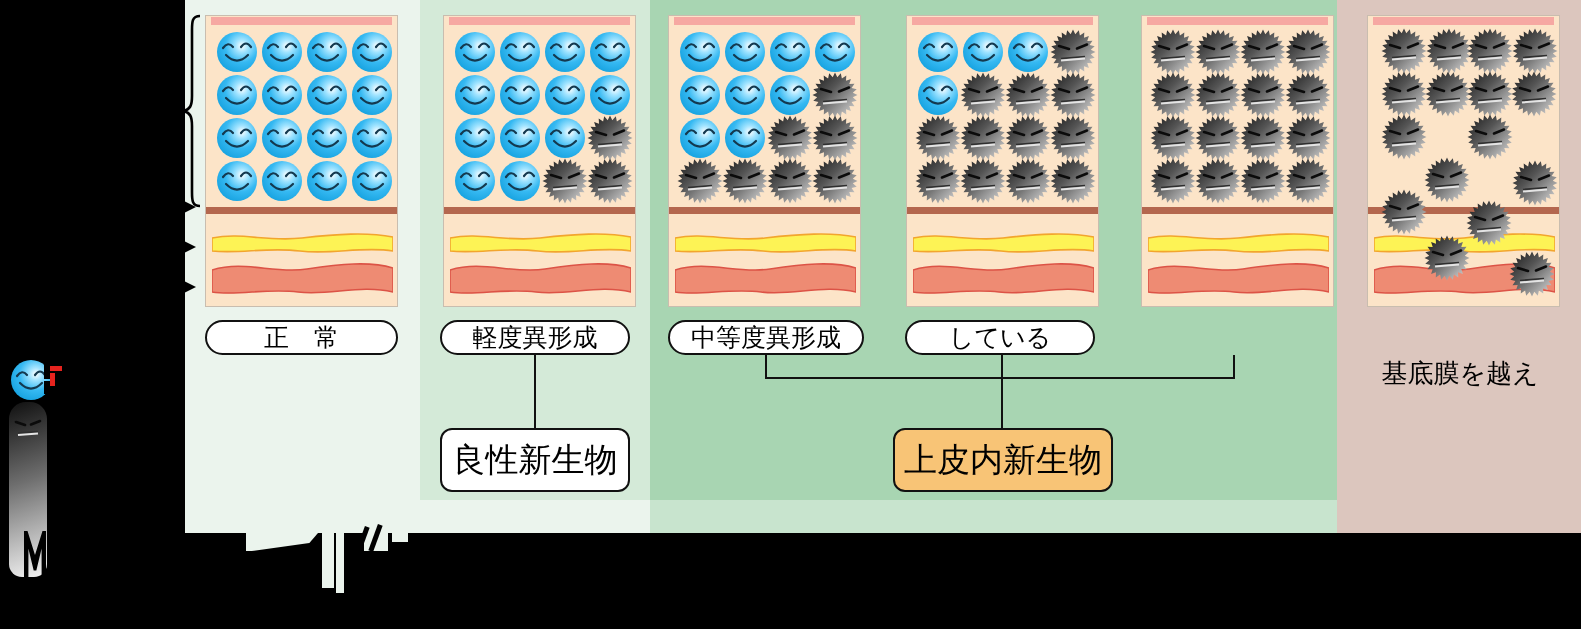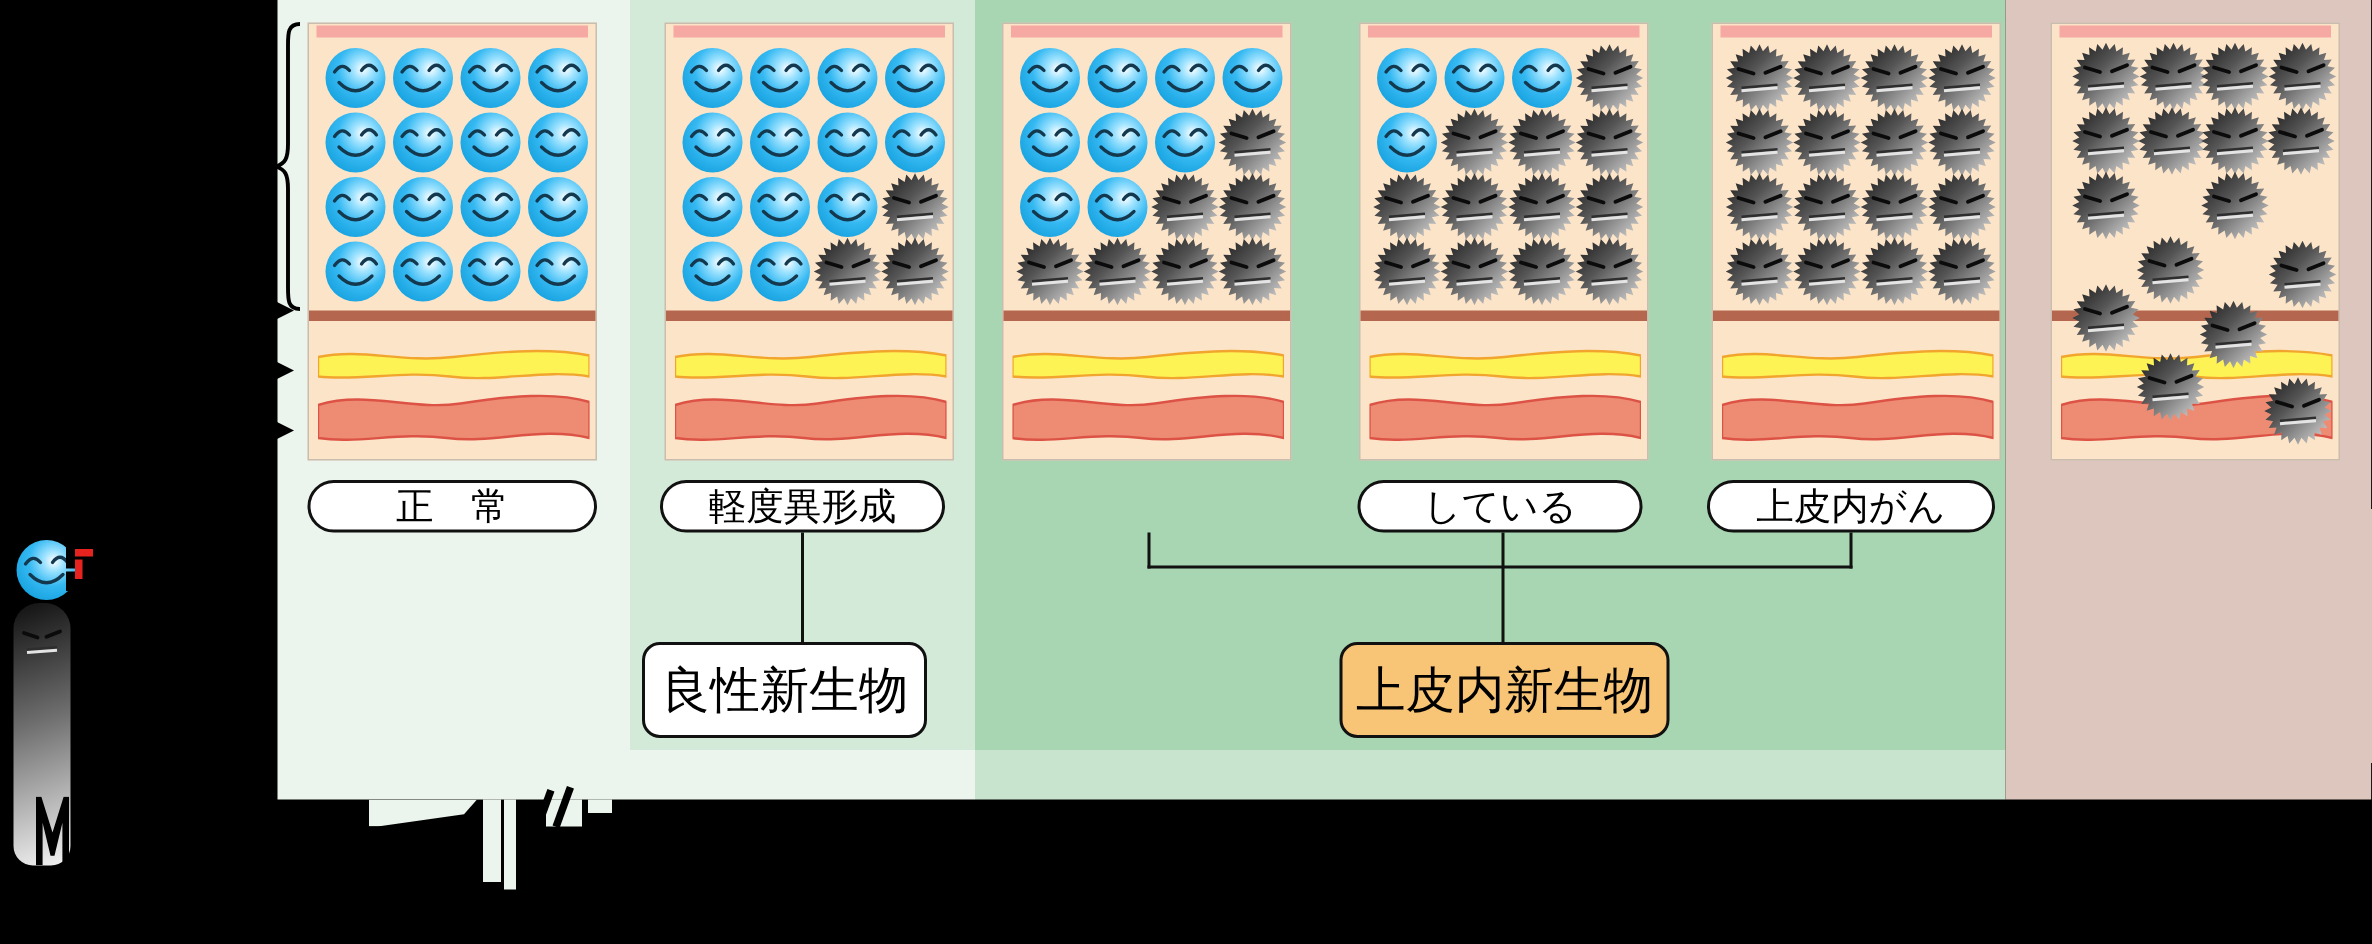--- a/index.html
+++ b/index.html
@@ -24,21 +24,21 @@
   
   .pill{position:absolute;top:320px;height:35px;background:#fff;border:2px solid #111;border-radius:19px;
         display:flex;align-items:center;justify-content:center;font-size:25px;font-weight:500;
         box-sizing:border-box;z-index:4;white-space:nowrap;}
   
   .line{position:absolute;background:#111;z-index:3;}
   
   .cls-box{position:absolute;top:428px;height:64px;border:2px solid #111;border-radius:12px;
            display:flex;align-items:center;justify-content:center;font-size:33px;font-weight:500;
            box-sizing:border-box;z-index:4;white-space:nowrap;}
-  .cls-benign{left:428px;width:190px;background:var(--c-benign,#ffffff);}
+  .cls-benign{left:440px;width:190px;background:var(--c-benign,#ffffff);}
   .cls-intra{left:893px;width:220px;background:var(--c-intra,#f8c476);}
   .cls-malig{left:1368px;width:190px;background:var(--c-malig,#fe9793);}
   .note{position:absolute;left:1340px;width:240px;text-align:center;font-size:26px;z-index:4;}
   
   .brace{position:absolute;left:182px;top:14px;z-index:3;}
   .arrow{position:absolute;left:180px;width:0;height:0;border-top:8px solid transparent;
          border-bottom:8px solid transparent;border-left:16px solid #000;z-index:3;}
   
   .legend-blue{position:absolute;left:8px;top:357px;z-index:2;}
   .legend-blob{position:absolute;left:9px;top:402px;width:38px;height:175px;border-radius:17px 17px 13px 13px;
@@ -798,32 +798,33 @@
             <path d="M9,17 L19,20" class="ge"></path>
             <path d="M27,19.5 L37,15.5" class="ge"></path>
             <path d="M11,29.5 L35,27.5" class="gm1"></path>
             <path d="M11,31.5 L35,29.5" class="gm2"></path>
           </svg></div>
       </div>
   </div>
 
   <div class="pill" style="left:205px;width:193px">正　常</div>
   <div class="pill" style="left:440px;width:190px">軽度異形成</div>
+  <div class="pill" style="left:668px;width:196px">中等度異形成</div>
   <div class="pill" style="left:905px;width:190px">している</div>
-  <div class="pill" style="left:1138px;width:192px">上皮内がん</div>
 
   <div class="line" style="left:534px;top:355px;width:2px;height:73px"></div>
   <div class="line" style="left:765px;top:355px;width:2px;height:24px"></div>
   <div class="line" style="left:765px;top:377px;width:470px;height:2px"></div>
   <div class="line" style="left:1233px;top:355px;width:2px;height:24px"></div>
   <div class="line" style="left:1001px;top:355px;width:2px;height:73px"></div>
 
   <div class="cls-box cls-benign">良性新生物</div>
   <div class="cls-box cls-intra">上皮内新生物</div>
 
+  <div class="note" style="top:356px">基底膜を越え</div>
 
   <div class="legend-blue" id="legend-blue"><svg viewBox="0 0 46 46" width="46" height="46">
         <circle cx="23" cy="23" r="20" fill="url(#blueGrad)"></circle>
         <path d="M9,19 Q14,12 19,18" class="bf"></path>
         <path d="M27,18 Q32,11 37,18" class="bf"></path>
         <path d="M12,26 Q23,37 34,26" class="bf"></path>
       </svg></div>
   <div class="black-frag" style="left:44px;top:357px;width:26px;height:22px"></div>
   <div class="black-frag" style="left:44px;top:381px;width:16px;height:13px"></div>
   <div class="red-frag" style="left:50px;top:366px;width:12px;height:5px"></div>

